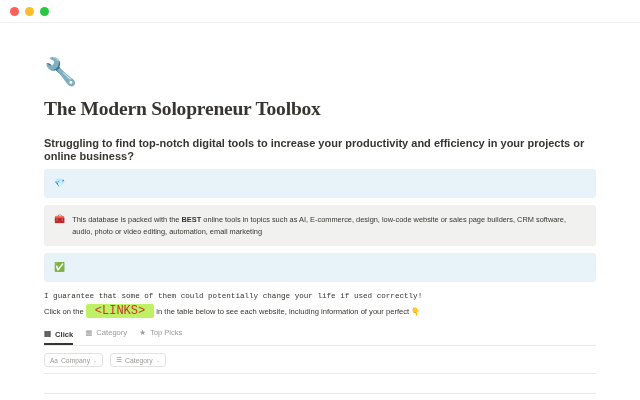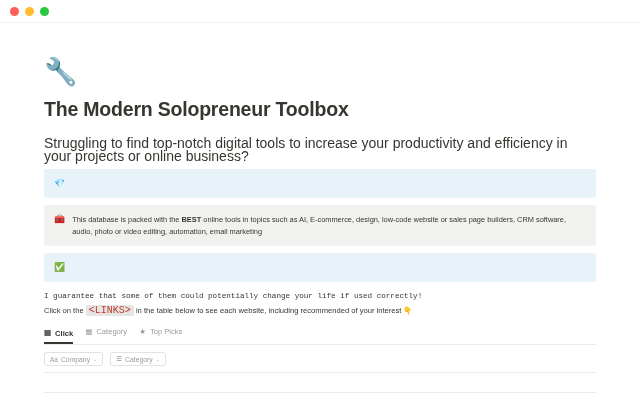--- a/index.html
+++ b/index.html
@@ -54,25 +54,26 @@
     user-select: none;
   }
 
   .page-title {
     font-size: 19.5px;
     font-weight: bold;
     letter-spacing: -0.2px;
     color: #37352f;
     margin: 0 0 16px 0;
     line-height: 24px;
+    font-family: Liberation Serif, serif;
   }
 
   .lede {
-    font-size: 14px;
-    font-weight: normal;
+    font-size: 11px;
+    font-weight: bold;
     color: #37352f;
     margin: 0 0 6px 0;
     line-height: 13px;
   }
 
   .subtle {
     font-size: 7.6px;
     color: #37352f;
     margin: 0 0 10px 0;
     line-height: 12px;
@@ -107,25 +108,25 @@
     font-family: Liberation Mono, monospace;
   }
   .note2 {
     font-size: 7.6px;
     color: #37352f;
     line-height: 12.5px;
     margin: 0 0 10px 0;
   }
   .code {
     font-family: "Liberation Mono", monospace;
-    font-size: 10px;
-    background: #e5e5e5;
+    font-size: 12px;
+    background: #bef264;
     color: #c0392b;
     border-radius: 2px;
-    padding: 0 3px;
+    padding: 0 9px;
   }
 
   
   .db-tabs {
     display: flex;
     align-items: center;
     gap: 12px;
     border-bottom: 1px solid #e9e9e7;
     padding-bottom: 5px;
     margin-bottom: 0;
@@ -206,21 +207,21 @@
     <div class="callout gray">
       <span class="emoji">🧰</span>
       <span class="ctext"><span>This database is packed with the </span><b>BEST</b><span> online tools in topics such as AI, E-commerce, design, low-code website or sales page builders, CRM software, audio, photo or video editing, automation, email marketing</span></span>
     </div>
 
     <div class="callout blue2">
       <span class="emoji">✅</span>
     </div>
 
     <p class="note">I guarantee that some of them could potentially change your life if used correctly!</p>
-    <p class="note2"><span>Click on the </span><span class="code">&lt;LINKS&gt;</span><span> in the table below to see each website, including recommended of your interest 👇</span></p>
+    <p class="note2"><span>Click on the </span><span class="code">&lt;LINKS&gt;</span><span> in the table below to see each website, including information of your perfect 👇</span></p>
 
     <div class="db-tabs">
       <div class="db-tab active">
         <span class="tab-ico">▤</span>
         <span>Click</span>
       </div>
       <div class="db-tab">
         <span class="tab-ico">▦</span>
         <span>Category</span>
       </div>

